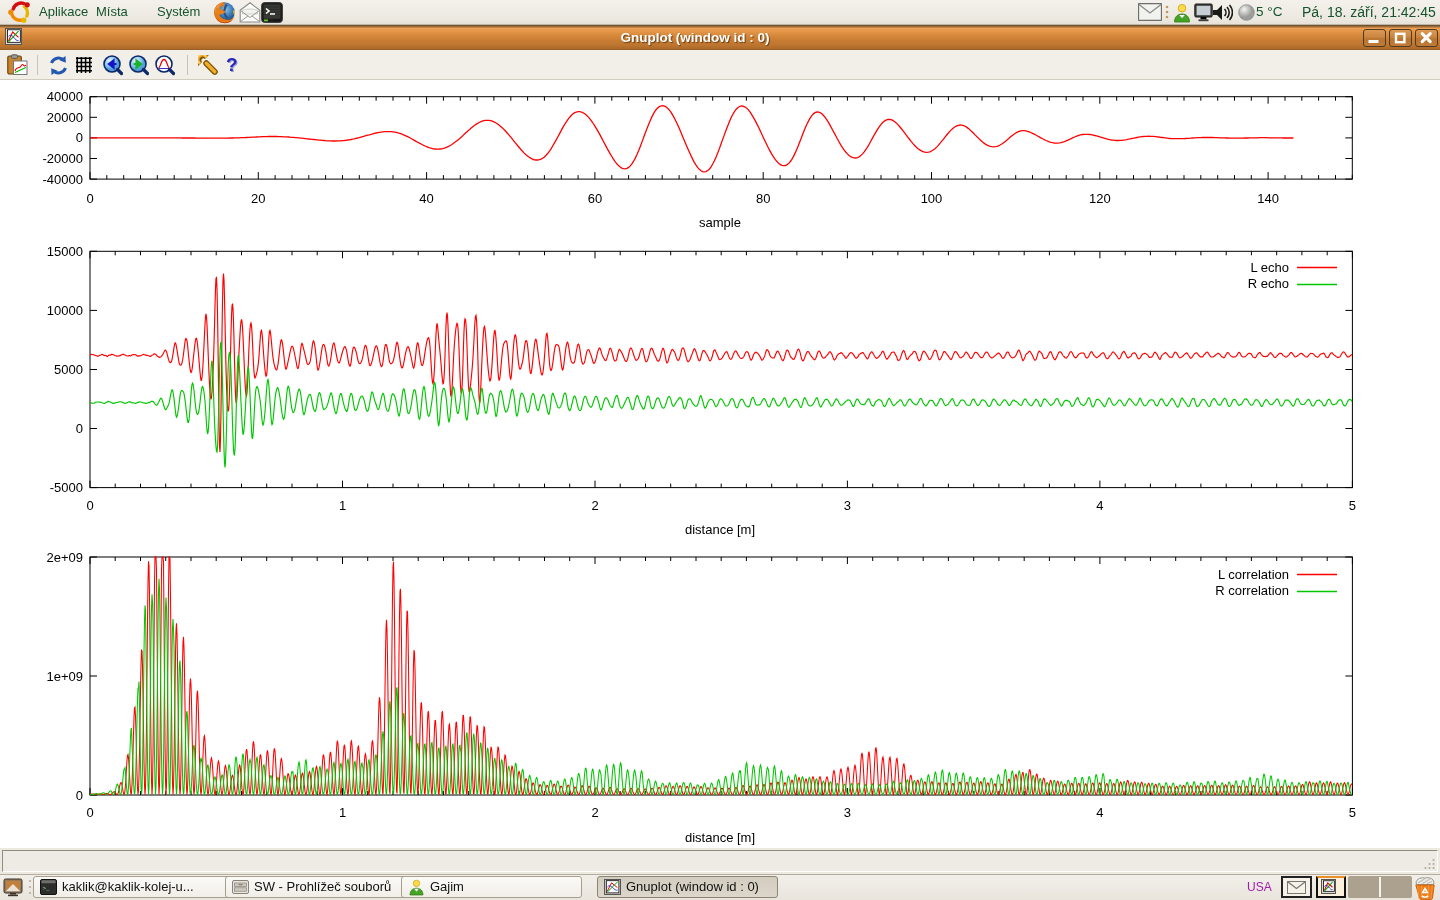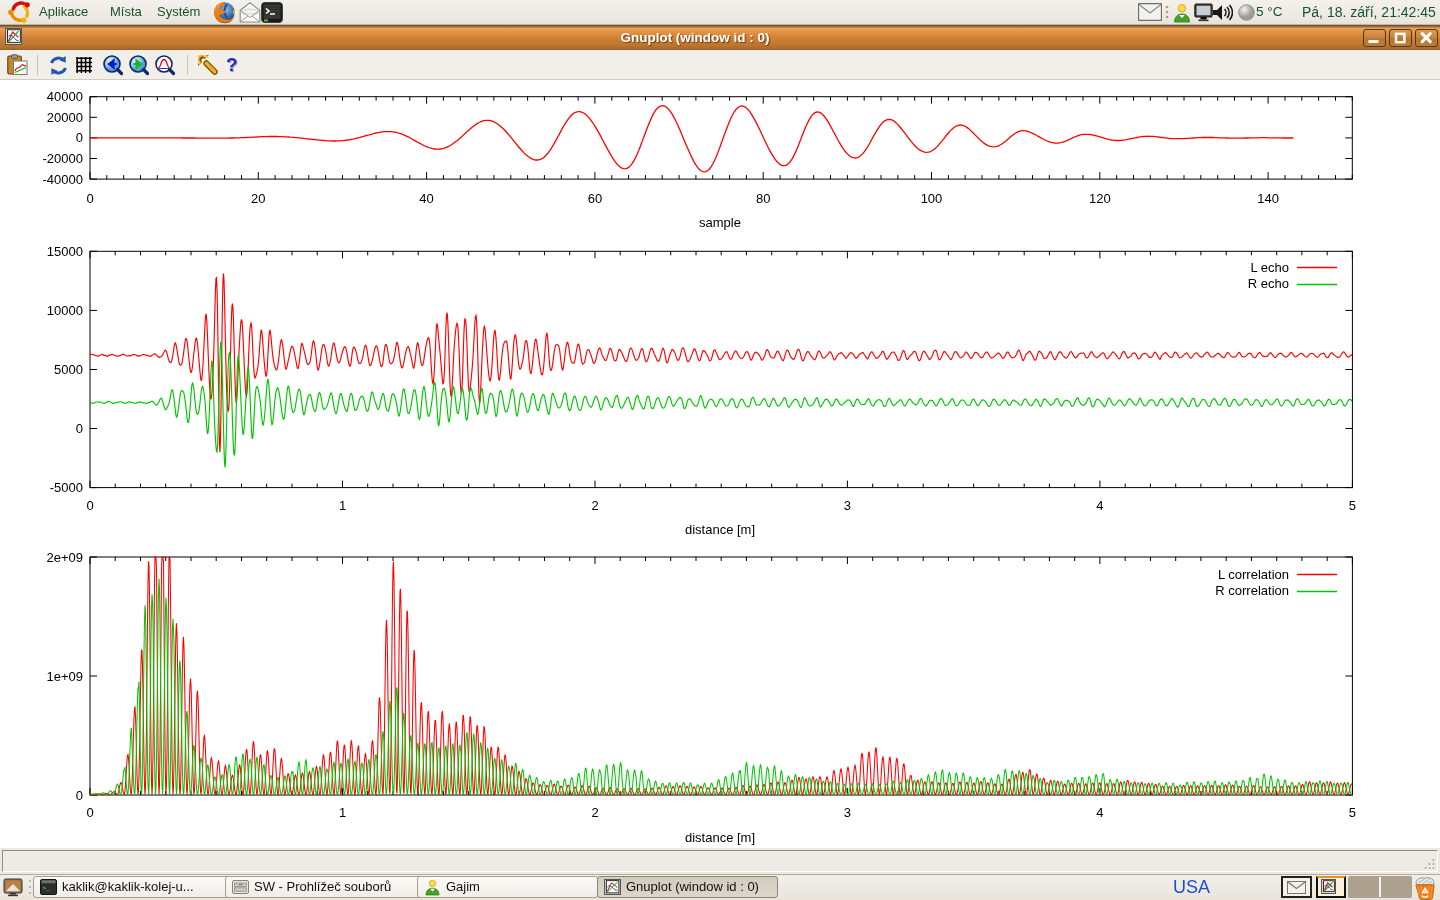--- a/index.html
+++ b/index.html
@@ -34,21 +34,21 @@
 <g stroke-linecap="round" fill="none">
 <path d="M 18.5 4.4 A 8.2 8.2 0 0 0 6.2 9.1" stroke="#d40e10" stroke-width="3.4"></path>
 <path d="M 4.9 14.5 A 8.2 8.2 0 0 0 14.2 20.1" stroke="#f08b00" stroke-width="3.4"></path>
 <path d="M 19.8 16.1 A 8.2 8.2 0 0 0 17.3 6.5" stroke="#e8b500" stroke-width="3.4"></path>
 </g>
 <circle cx="20.2" cy="4.8" r="2.6" fill="#d40e10"></circle>
 <circle cx="3.8" cy="12.2" r="2.6" fill="#f08b00"></circle>
 <circle cx="16.8" cy="20.2" r="2.6" fill="#e8b500"></circle>
 </svg>
 <div class="abs menuitem" style="left:39px">Aplikace</div>
-    <div class="abs menuitem" style="left:110px">Místa</div>
+    <div class="abs menuitem" style="left:96px">Místa</div>
     <div class="abs menuitem" style="left:157px">Systém</div>
 <svg class="abs" style="left:213px;top:1px" width="23" height="23" viewBox="0 0 23 23">
 <defs>
         <radialGradient id="ffg" cx="55%" cy="35%">
           <stop offset="0%" stop-color="#8ec4ec"></stop>
           <stop offset="55%" stop-color="#4a86c0"></stop>
           <stop offset="100%" stop-color="#235a94"></stop>
         </radialGradient>
       </defs>
 <circle cx="11.5" cy="11.5" r="10.3" fill="url(#ffg)"></circle>
@@ -292,41 +292,41 @@
       <span class="ti">
         <svg class="abs" style="" width="17" height="16" viewBox="0 0 17 16">
 <rect x="0.5" y="1.5" width="16" height="13" rx="1.5" fill="#e8e5de" stroke="#88827a"></rect>
 <rect x="2.5" y="4" width="12" height="3.4" fill="#cdc9c0" stroke="#88827a" stroke-width="0.7"></rect>
 <rect x="2.5" y="8.8" width="12" height="3.4" fill="#cdc9c0" stroke="#88827a" stroke-width="0.7"></rect>
 <rect x="6.5" y="5" width="4" height="1.2" fill="#88827a"></rect>
 </svg>
       </span>
       <span class="tx">SW - Prohlížeč souborů</span>
     </div>
-<div class="abs tbtn" style="left:417px;width:181px;padding-left:37px;">
+<div class="abs tbtn" style="left:401px;width:181px;padding-left:37px;">
       <span class="ti">
         <svg class="abs" style="" width="17" height="17" viewBox="0 0 17 17">
 <circle cx="8.5" cy="4.4" r="3.2" fill="#ffd94a" stroke="#c9a20a" stroke-width="0.7"></circle>
 <path d="M2 16 c0-4.2 2.6-6.8 6.5-6.8 s6.5 2.6 6.5 6.8z" fill="#45a425" stroke="#2d7a12" stroke-width="0.7"></path>
 <path d="M6.3 9.8 l2.2 2.6 2.2-2.6" fill="#fff" stroke="#ddd" stroke-width="0.4"></path>
 </svg>
       </span>
       <span class="tx">Gajim</span>
     </div>
 <div class="abs tbtn" style="left:597px;width:181px;background:linear-gradient(#d3cdc0,#ddd7cb);border-color:#8d8474;">
       <span class="ti"><svg width="17" height="16" viewBox="0 0 17 16">
 <rect x="0.5" y="0.5" width="16" height="15" fill="#dedad2" stroke="#555"></rect>
 <rect x="2.3" y="1.7" width="12.6" height="12.2" fill="#fff" stroke="#000" stroke-width="0.8"></rect>
 <path d="M3.4 12 L7.6 3.8 L13.4 8.6" stroke="#e00" stroke-width="1" fill="none"></path>
 <path d="M3.4 13 L13.6 2.8" stroke="#0a0" stroke-width="1" fill="none"></path>
 <path d="M3.4 8 C 6.8 3.2, 10.2 13, 13.6 11" stroke="#33c" stroke-width="0.9" fill="none"></path>
 </svg></span>
       <span class="tx">Gnuplot (window id : 0)</span>
     </div>
-<div class="abs" style="left:1173px;top:876px;font-size:18px;line-height:22px;color:#1d4ed8">USA</div>
+<div class="abs" style="left:1247px;top:876px;font-size:12px;line-height:22px;color:#a21caf">USA</div>
 <div class="abs" style="left:1281px;top:876px;width:31px;height:22px;border:2px solid #222;background:#f6f2e8"></div>
 <svg class="abs" style="left:1287px;top:881px" width="19" height="13" viewBox="0 0 19 13">
       <rect x="0.5" y="0.5" width="18" height="12" fill="#f6f2e8" stroke="#777"></rect>
       <path d="M1 1 L9.5 7.5 L18 1" fill="none" stroke="#777" stroke-width="1.2"></path>
     </svg>
 <div class="abs" style="left:1316px;top:876px;width:30px;height:22px;border:2px solid #111;border-top:2px solid #e8912c;background:#faf0dc"></div>
 <svg class="abs" style="left:1321px;top:879px;" width="15" height="15" viewBox="0 0 15 15">
 <rect x="0.5" y="0.5" width="14" height="14" fill="#dedad2" stroke="#555"></rect>
 <rect x="2.5" y="1.8" width="10.8" height="10.5" fill="#fff" stroke="#000" stroke-width="0.8"></rect>
 <path d="M3.5 11 L6.75 4 L11.5 8.25" stroke="#e00" stroke-width="1.1" fill="none"></path>

